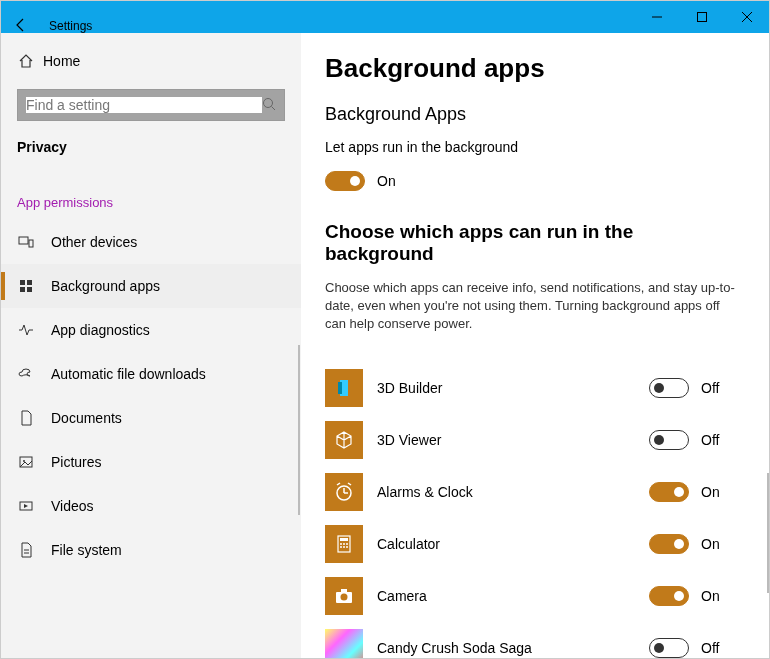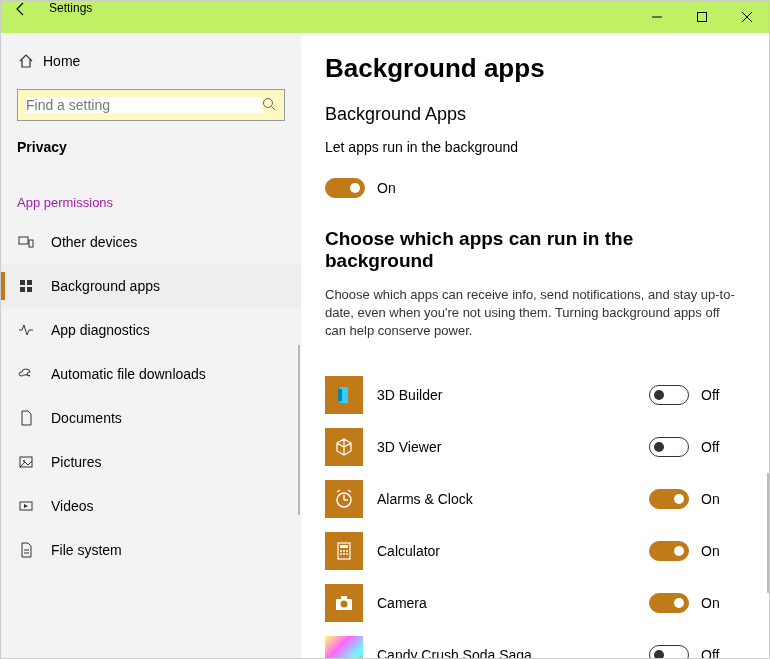--- a/index.html
+++ b/index.html
@@ -15,22 +15,22 @@
     .window {
       display: flex;
       flex-direction: column;
       width: 100%;
       height: 100%;
       border: 1px solid #ccc;
     }
     .titlebar {
       height: 32px;
       display: flex;
-      align-items: flex-start;
-      background: #bef264;
+      align-items: flex-end;
+      background: #0ea5e9;
     }
     .titlebar .back {
       width: 40px;
       display: flex;
       align-items: center;
       justify-content: center;
       font-size: 16px;
     }
     .titlebar .title {
       flex: 0 0 auto;
@@ -64,21 +64,21 @@
       padding: 0 16px;
       gap: 8px;
     }
     .home-row .icon { width: 18px; display:flex; align-items:center; justify-content:center;}
     .search-wrap {
       padding: 8px 16px 10px 16px;
     }
     .search {
       height: 32px;
       border: 1px solid #999;
-      background: #fef9c3;
+      background: #a3a3a3;
       display: flex;
       align-items: center;
       padding: 0 8px;
       justify-content: space-between;
     }
     .search input {
       border: none;
       outline: none;
       font-size: 14px;
       flex: 1;
@@ -135,21 +135,21 @@
       font-size: 26px;
       font-weight: 600;
       margin-bottom: 20px;
     }
     .subheading {
       font-size: 18px;
       font-weight: 400;
       margin-bottom: 14px;
     }
     .subheading.bold { font-weight: 600; font-size: 19px;}
-    .setting-label { font-size: 14px; margin-bottom: 23px; }
+    .setting-label { font-size: 14px; margin-bottom: 16px; }
     .master-toggle-row {
       display: flex;
       align-items: center;
       gap: 12px;
       margin-bottom: 30px;
     }
     .toggle {
       width: 40px;
       height: 20px;
       border-radius: 10px;

